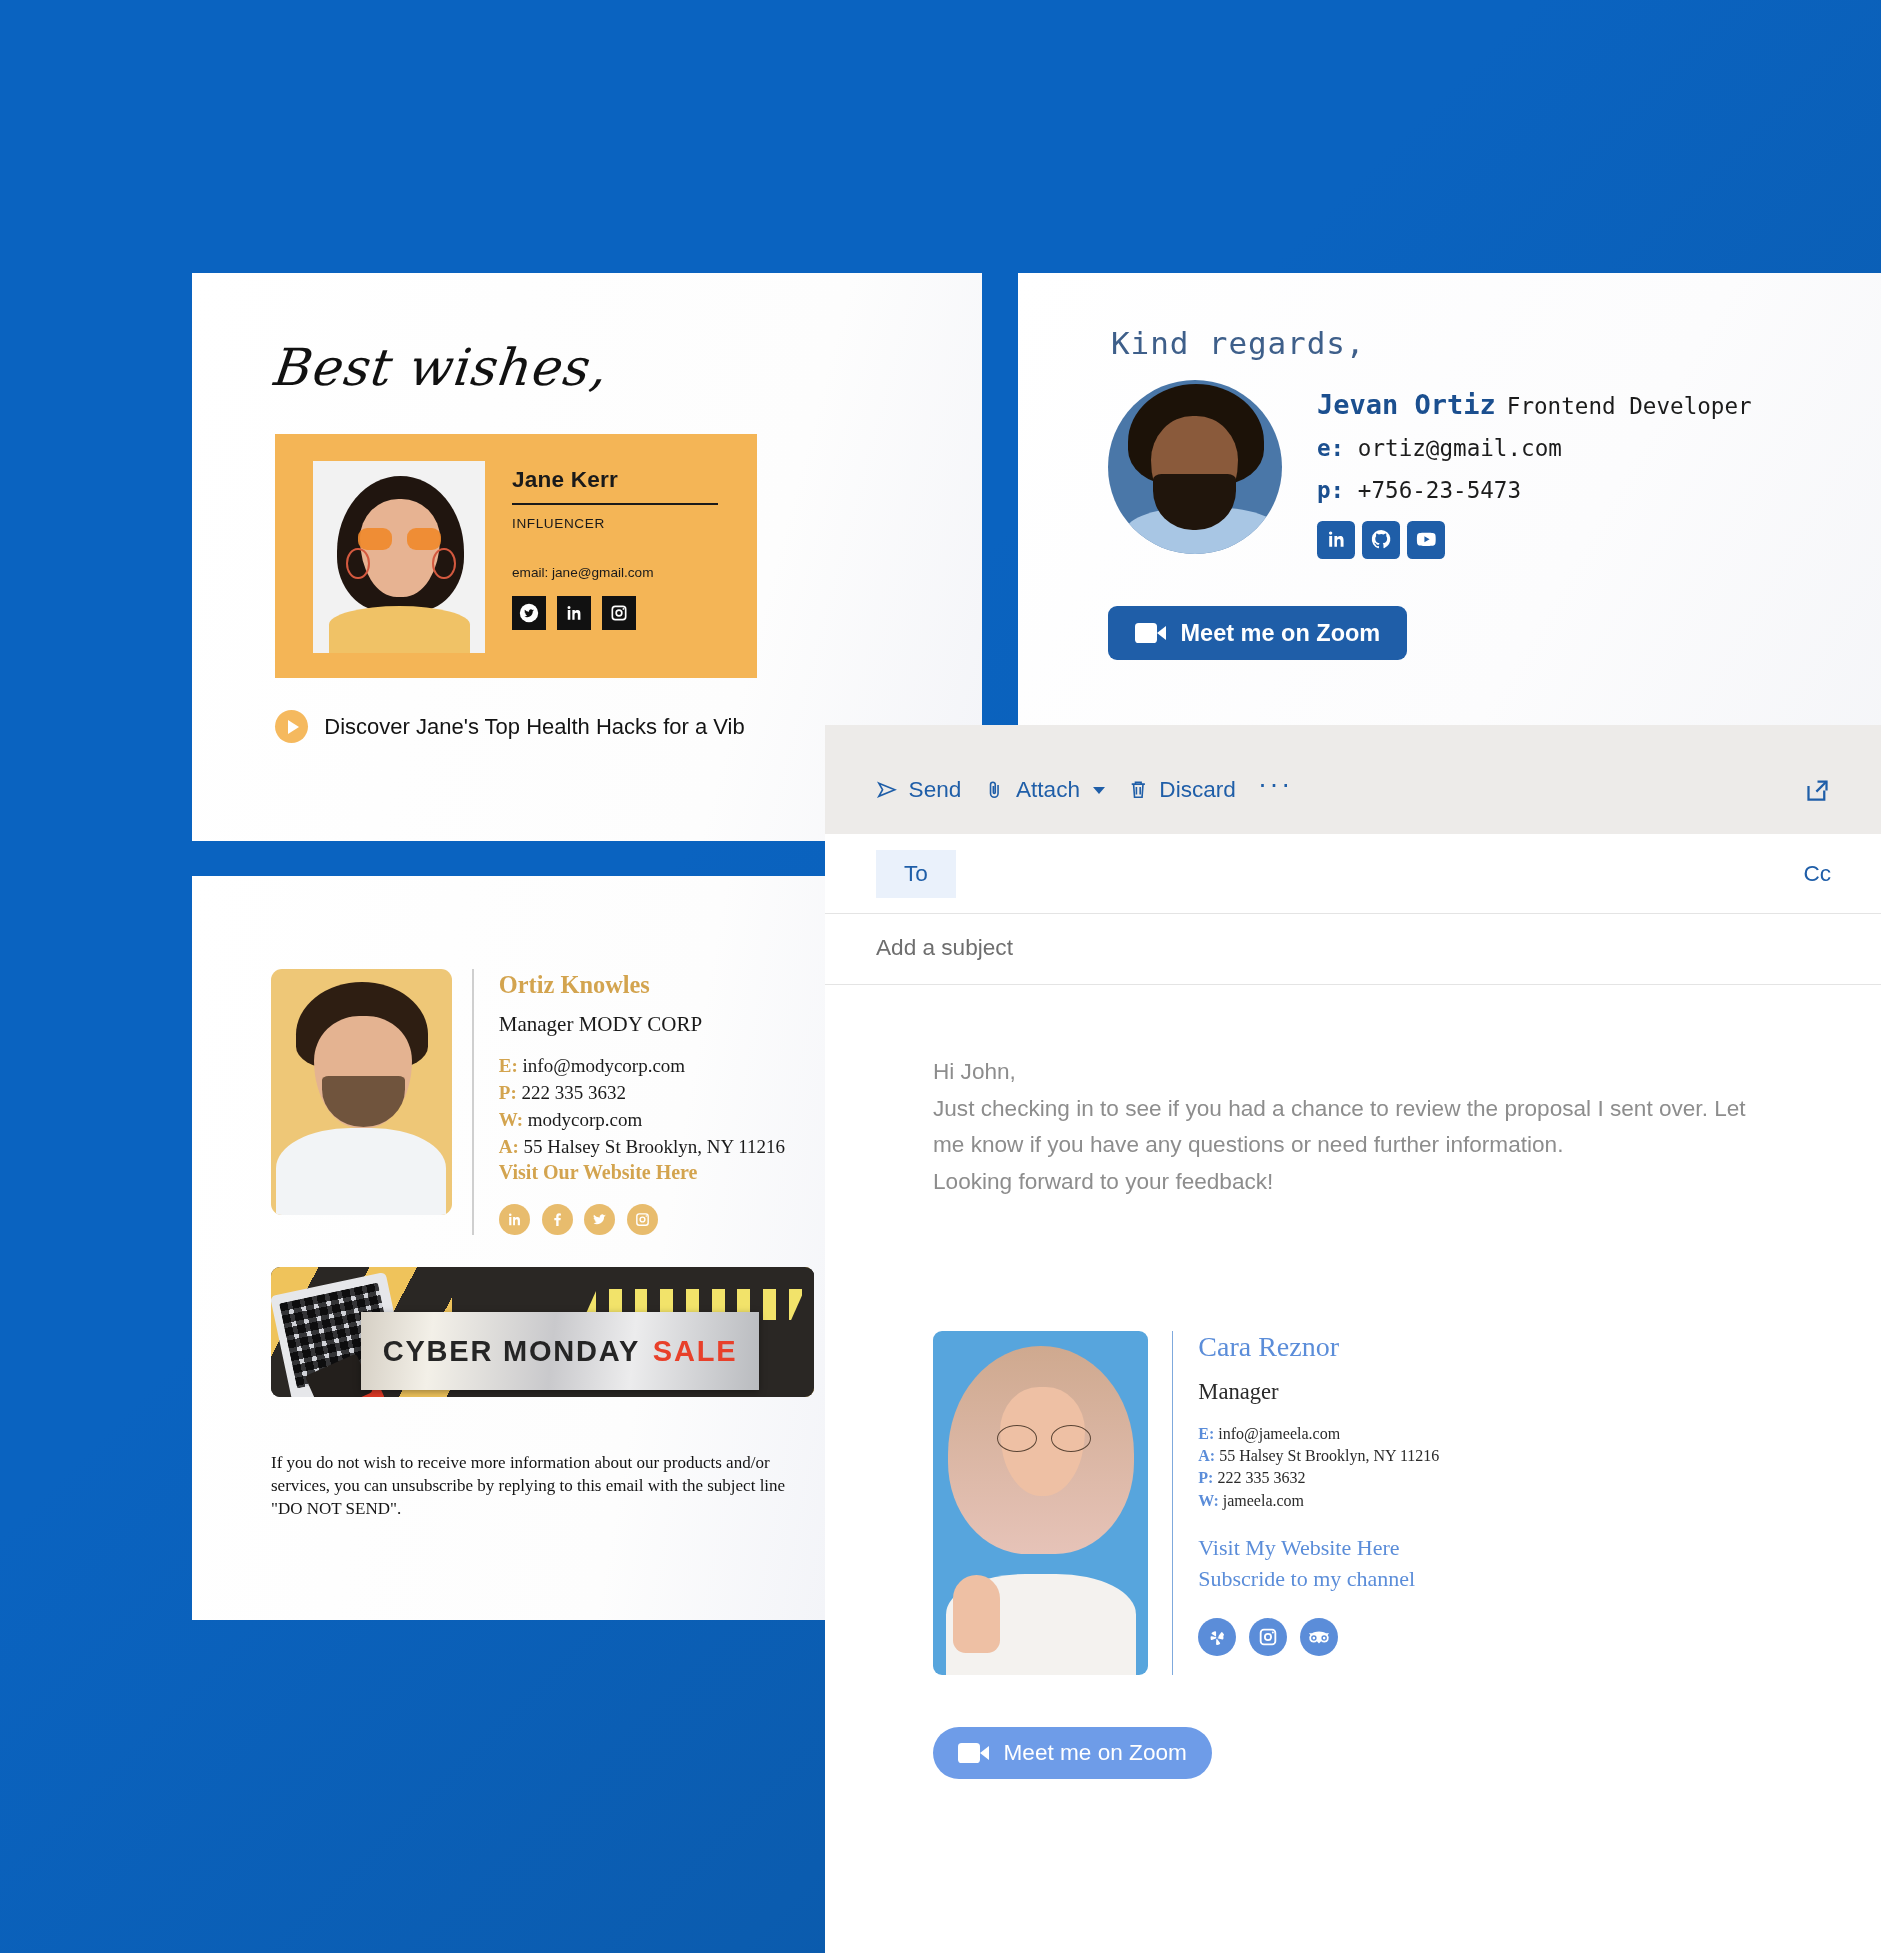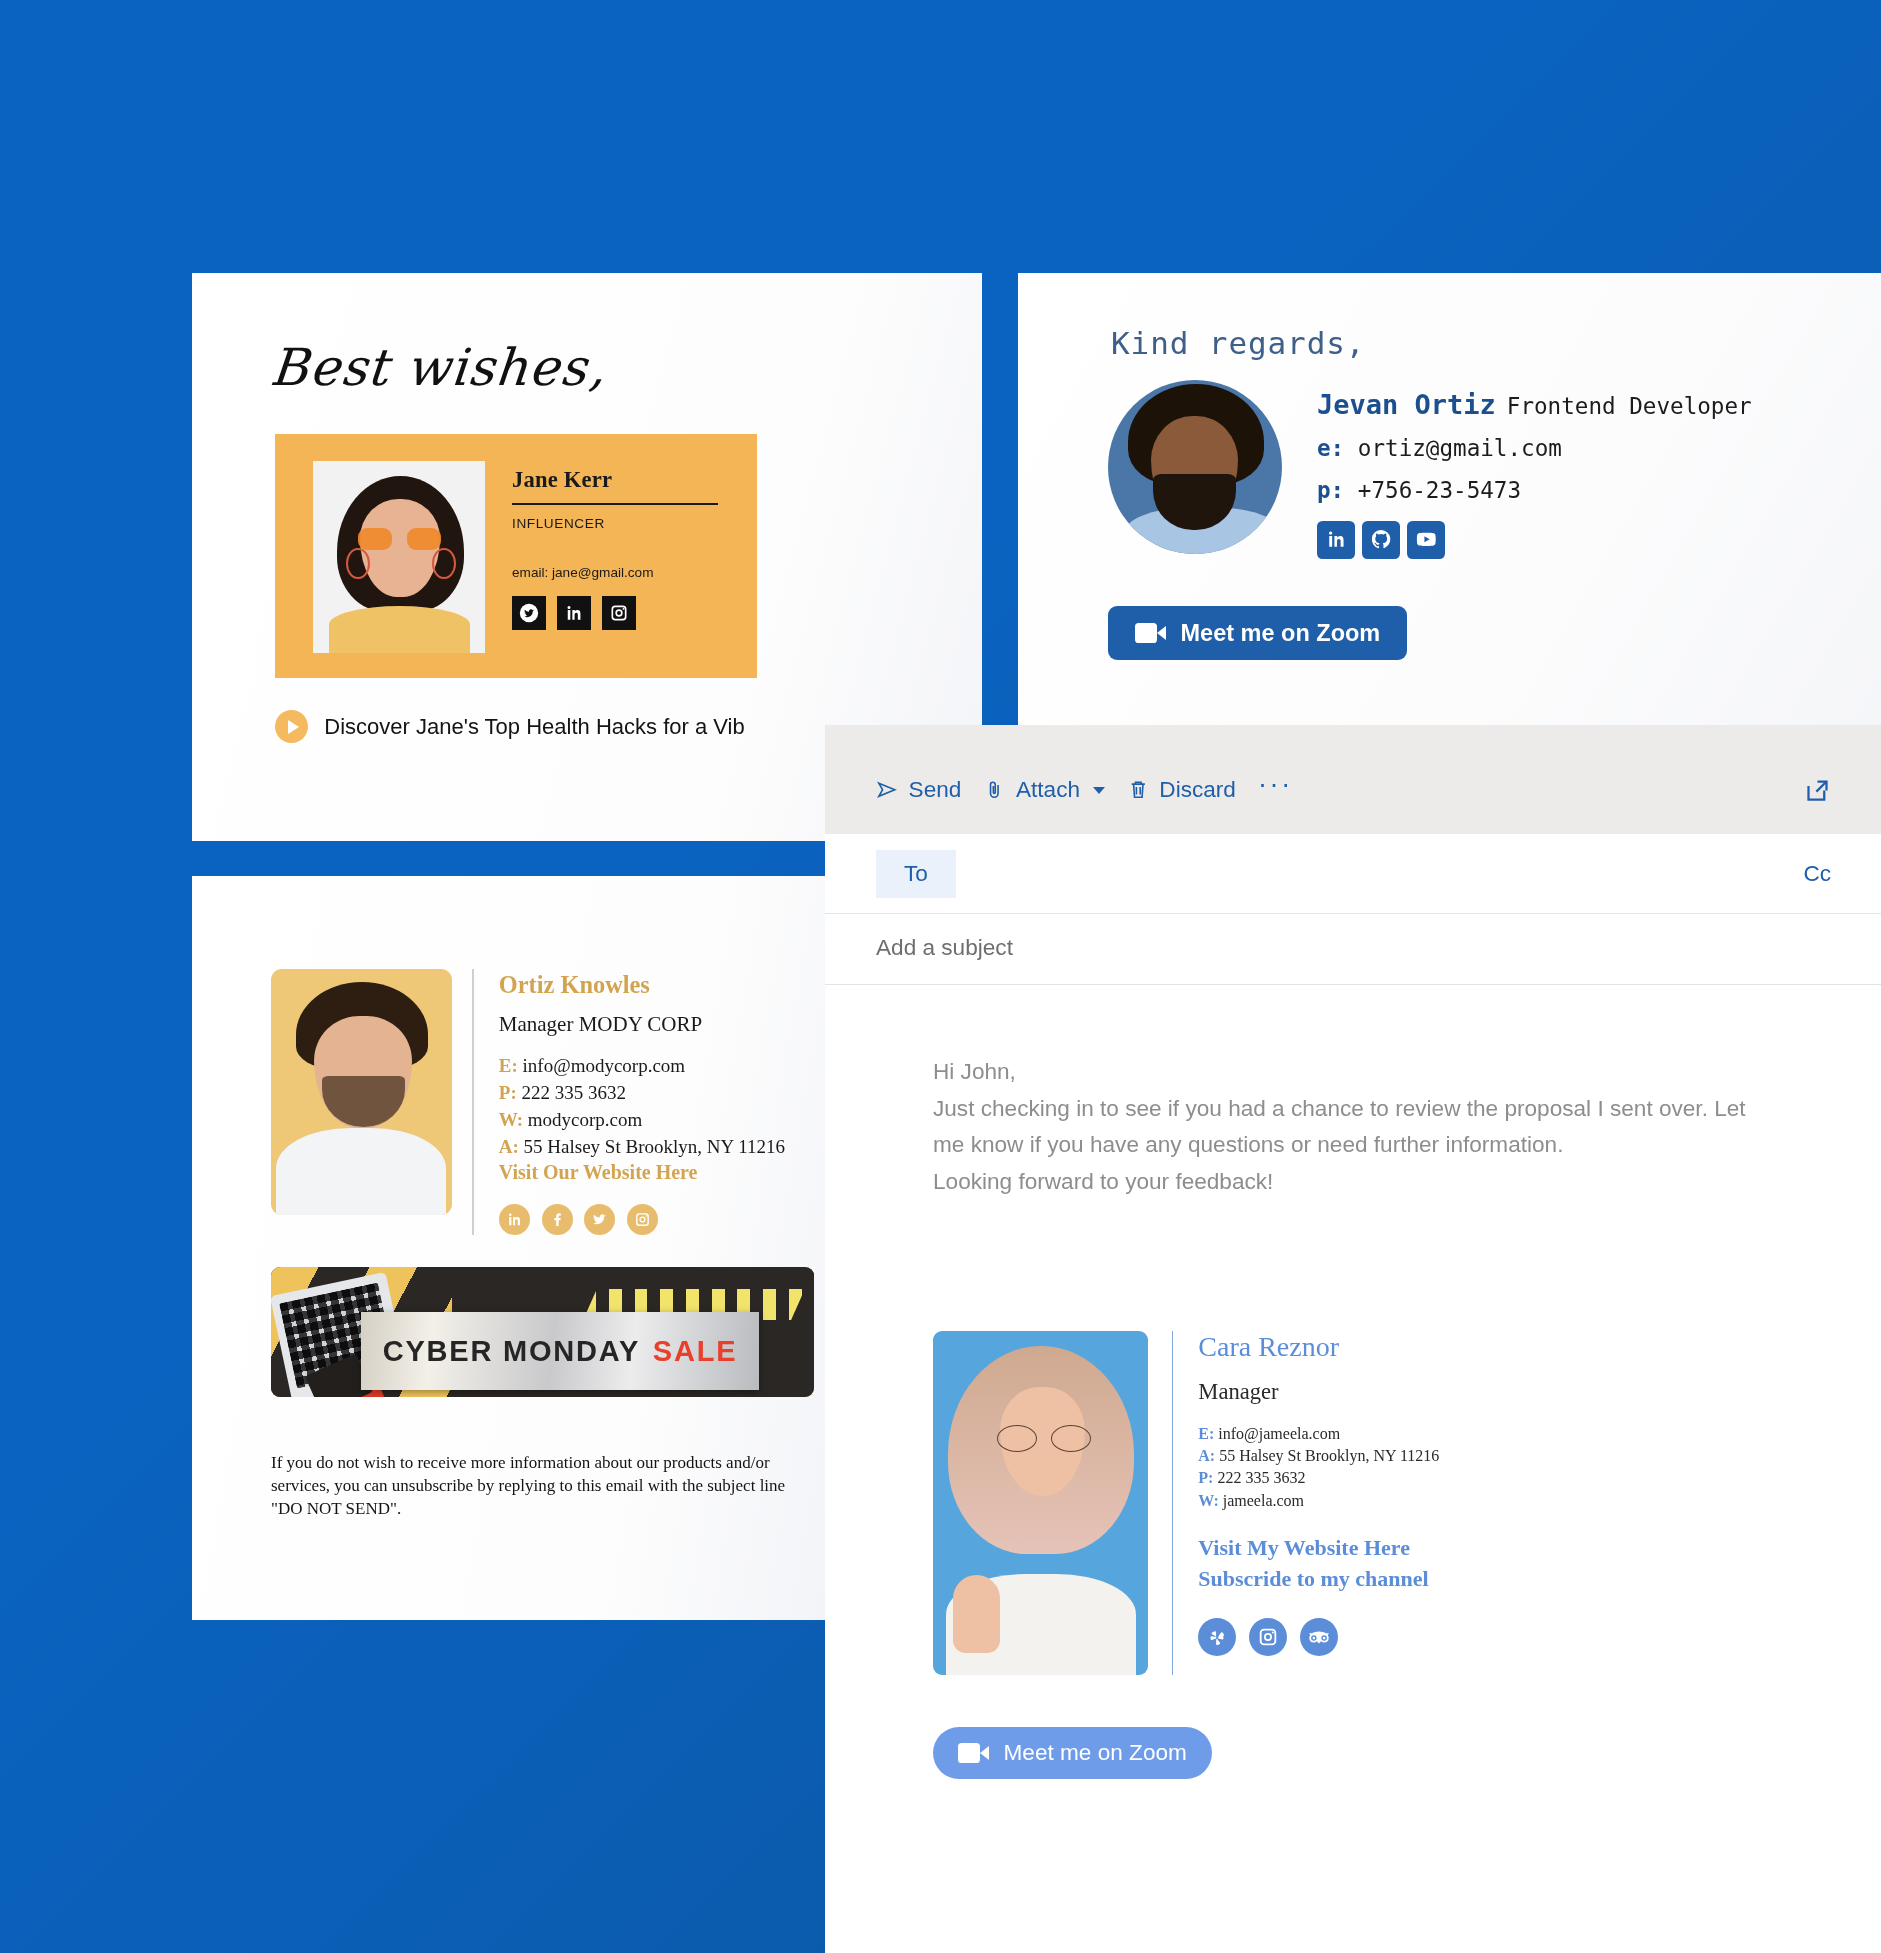--- a/index.html
+++ b/index.html
@@ -33,21 +33,21 @@
   .jp-glass { position:absolute; left:45px; top:67px; width:83px; height:22px; }
   .jp-glass span { position:absolute; top:0; width:34px; height:22px;
                    background:#f08a2e; border-radius:9px; opacity:.92; }
   .jp-glass span:first-child { left:0; } .jp-glass span:last-child { right:0; }
   .jp-body { position:absolute; left:16.3px; bottom:0; width:141px; height:47px;
              background:#f0c266; border-radius:50% 50% 0 0 / 40% 40% 0 0; }
   .jp-hoopL,.jp-hoopR{position:absolute;top:87px;width:23.5px;height:31px;border:2.7px solid #d4593f;border-radius:50%;}
   .jp-hoopL{left:33px;} .jp-hoopR{left:119px;}
 
   .jane-info { position: absolute; left: 237px; top: 33px; width: 217px; color:#1a1a1a; }
-  .jane-name { font-size: 22.6px; font-weight: bold; letter-spacing:0.2px;font-family:Liberation Serif, serif; }
+  .jane-name { font-size: 22.6px; font-weight: bold; letter-spacing:0.2px; }
   .jane-rule { height:1.8px; background:#1a1a1a; margin:10px 0 11px 0; width:206px; }
   .jane-role { font-size: 13.6px; letter-spacing: 0.6px; }
   .jane-email { font-size: 13.6px; margin-top: 34px; }
   .jane-socials { display:flex; gap:11px; margin-top:16.3px; }
   .sq-icon { width:34px; height:34px; background:#111; display:flex;
              align-items:center; justify-content:center; }
   .sq-icon svg { width:20px; height:20px; fill:#fff; }
 
   .jane-promo { position:absolute; left:83px; top:437px; display:flex;
                 align-items:center; gap:16.3px; }
@@ -196,21 +196,21 @@
   .cr-glass span:first-child{left:1.8px;} .cr-glass span:last-child{right:1.8px;}
   .cr-body{position:absolute;left:12.7px;bottom:0;width:190px;height:101px;background:#f4f2ef;
            border-radius:42% 42% 0 0/40% 40% 0 0;}
   .cr-thumb{position:absolute;left:20px;bottom:22px;width:47px;height:78px;background:#eec0a4;
             border-radius:23.5px 23.5px 12.7px 12.7px;}
   .sig-div { width:1.8px; background:#7fa9dd; margin:0 25px 0 23.5px; align-self:stretch; }
   .cara-name { font-size:28px; font-weight:normal; color:#5b8dd9; }
   .cara-role { font-size:22.6px; color:#2a2a2a; margin-top:16.3px; }
   .cara-contacts { margin-top:18px; font-size:16px; color:#2a2a2a; line-height:1.38; }
   .cara-contacts b { color:#5b8dd9; }
-  .cara-links { margin-top:20px; font-size:22px; font-weight:bold; color:#5b8dd9;
+  .cara-links { margin-top:20px; font-size:22px; font-weight:normal; color:#5b8dd9;
                 line-height:1.42; }
   .cara-socials { display:flex; gap:12.7px; margin-top:23.5px; }
   .cs-icon { width:38px;height:38px;border-radius:50%;background:#5b8dd9;
              display:flex;align-items:center;justify-content:center; }
   .cs-icon svg { width:22px;height:22px;fill:#fff; }
   .cara-zoom { position:absolute; left:108px; top:1002px; height:52px; padding:0 25px;
                background:#6e9ce8; border-radius:26px; display:flex; align-items:center;
                gap:14.5px; color:#fff; font-size:22.6px; border:none; cursor:pointer;
                font-family:"Liberation Sans",sans-serif; }
 </style>

